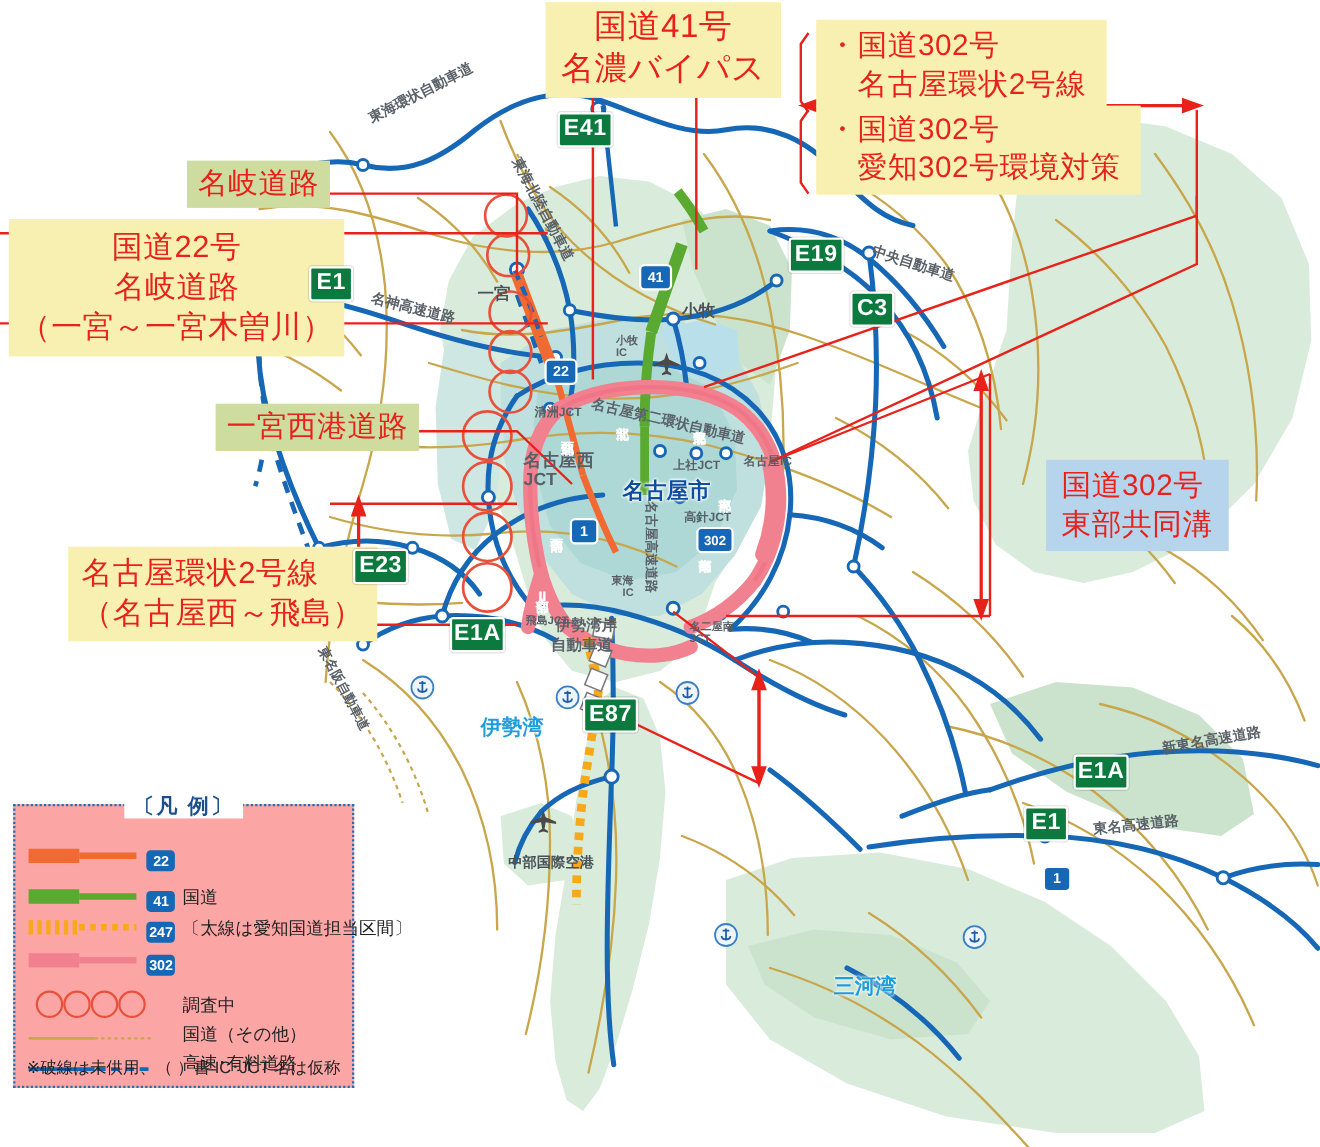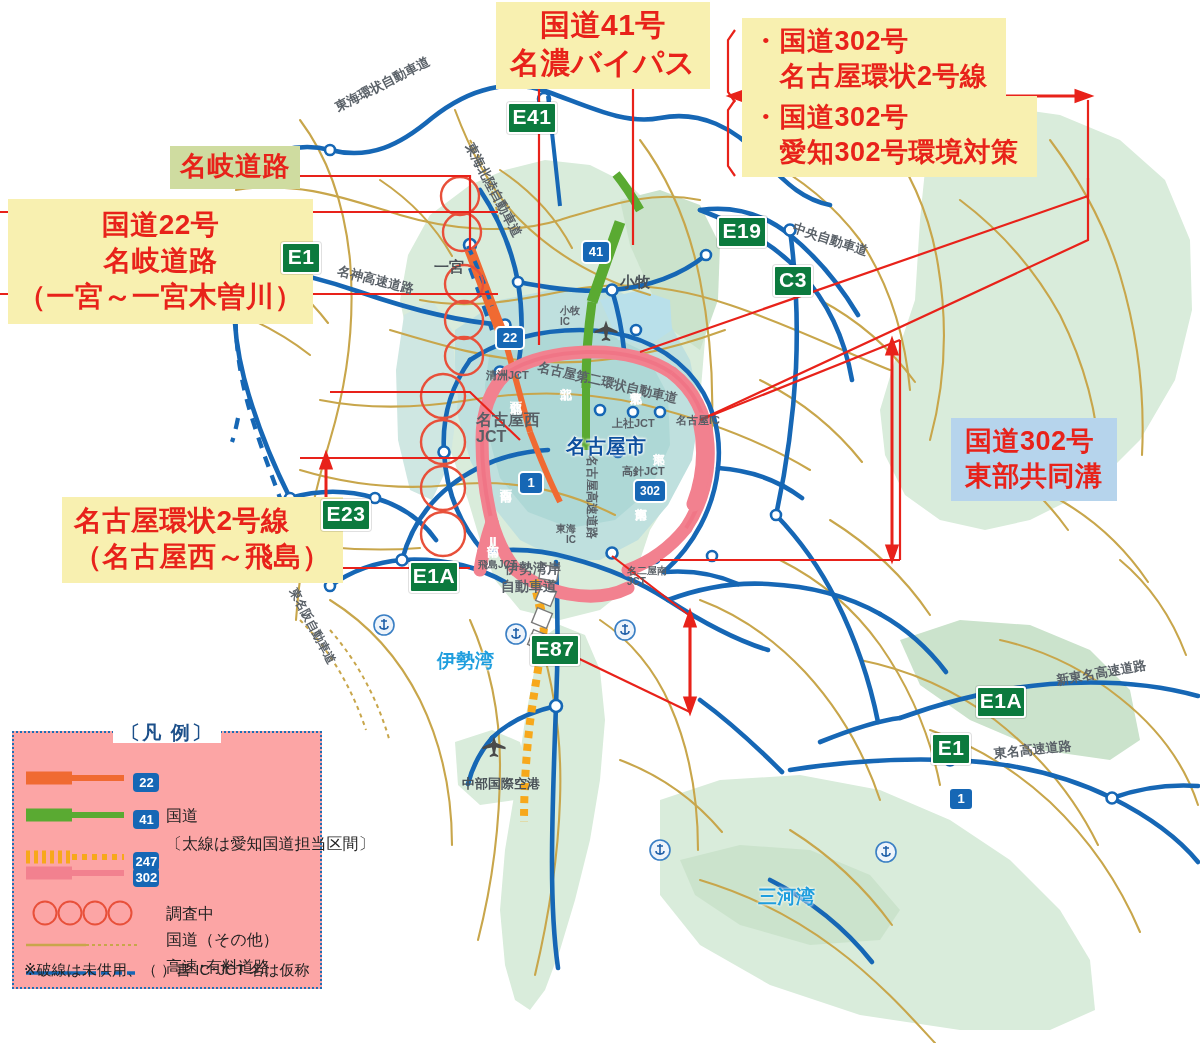--- a/index.html
+++ b/index.html
@@ -2,21 +2,21 @@
 <html><head>
 <meta charset="utf-8">
 <style>
   html,body{margin:0;padding:0;background:#ffffff;}
   body{width:1200px;height:1043px;position:relative;overflow:hidden;
        font-family:"Liberation Sans","DejaVu Sans",sans-serif;}
   #stage{position:absolute;left:0;top:0;width:1200px;height:1043px;}
   svg#map{position:absolute;left:0;top:0;width:1200px;height:1043px;}
 
   
-  .callout{position:absolute;color:#e8221a;font-weight:bold;line-height:1.28;
+  .callout{position:absolute;color:#e8221a;font-weight:normal;line-height:1.28;
            letter-spacing:0.5px;white-space:pre;}
   .cy{background:#f8f0b0;}
   .cg{background:#cfdca0;}
   .cb{background:#b6d4ec;margin-left:40px;}
   .c-41{left:496px;top:2px;font-size:30px;padding:4px 14px 6px;text-align:center;}
   .c-302a{left:742px;top:18px;font-size:27px;padding:6px 18px 4px 10px;}
   .c-302b{left:742px;top:96px;font-size:27px;padding:4px 18px 8px 10px;}
   .c-meiki{left:170px;top:146px;font-size:27px;padding:3px 10px 5px;}
   .c-22{left:8px;top:199px;font-size:28px;padding:8px 10px 10px;text-align:center;}
   .c-ichinomiya{left:196px;top:367px;font-size:27px;padding:3px 10px 5px;}
@@ -398,20 +398,21 @@
 <div class="callout cy c-41">国道41号
 名濃バイパス</div>
 <div class="callout cy c-302a">・国道302号
 　名古屋環状2号線</div>
 <div class="callout cy c-302b">・国道302号
 　愛知302号環境対策</div>
 <div class="callout cg c-meiki">名岐道路</div>
 <div class="callout cy c-22">国道22号
 名岐道路
 （一宮～一宮木曽川）</div>
+<div class="callout cg c-ichinomiya">一宮西港道路</div>
 <div class="callout cy c-kanjo2">名古屋環状2号線
 （名古屋西～飛島）</div>
 <div class="callout cb c-302c">国道302号
 東部共同溝</div>
 
 <div id="maptext">
       <div class="mlbl gray" style="left: 332px; top: 100px; font-size: 13px; color: rgb(90, 97, 104); transform: rotate(-27deg); transform-origin: left top;">東海環状自動車道</div>
       <div class="mlbl gray" style="left: 477px; top: 140px; font-size: 13px; color: rgb(90, 97, 104); transform: rotate(62deg); transform-origin: left top;">東海北陸自動車道</div>
       <div class="mlbl gray" style="left: 340px; top: 262px; font-size: 13px; color: rgb(90, 97, 104); transform: rotate(14deg); transform-origin: left top;">名神高速道路</div>
       <div class="mlbl gray" style="left: 796px; top: 219px; font-size: 13px; color: rgb(90, 97, 104); transform: rotate(18deg); transform-origin: left top;">中央自動車道</div>
@@ -479,21 +480,21 @@
 
   <div class="lg-row" style="top:73px;">
     <svg width="105" height="18">
       <line x1="2" y1="9" x2="48" y2="9" stroke="#5aaa32" stroke-width="13"></line>
       <line x1="48" y1="9" x2="100" y2="9" stroke="#5aaa32" stroke-width="6"></line>
     </svg>
     <span class="shield">41</span>
   </div>
   <div class="lg-txt" style="left:152px;top:73px;">国道</div>
 
-  <div class="lg-row" style="top:115px;">
+  <div class="lg-row" style="top:101px;">
     <svg width="105" height="18">
       <line x1="2" y1="9" x2="48" y2="9" stroke="#f7a81b" stroke-width="13" stroke-dasharray="4 4"></line>
       <line x1="48" y1="9" x2="100" y2="9" stroke="#f7a81b" stroke-width="6" stroke-dasharray="5 5"></line>
     </svg>
     <span class="shield">247</span>
   </div>
   <div class="lg-txt" style="left:152px;top:101px;">〔太線は愛知国道担当区間〕</div>
 
   <div class="lg-row" style="top:131px;">
     <svg width="105" height="18">

